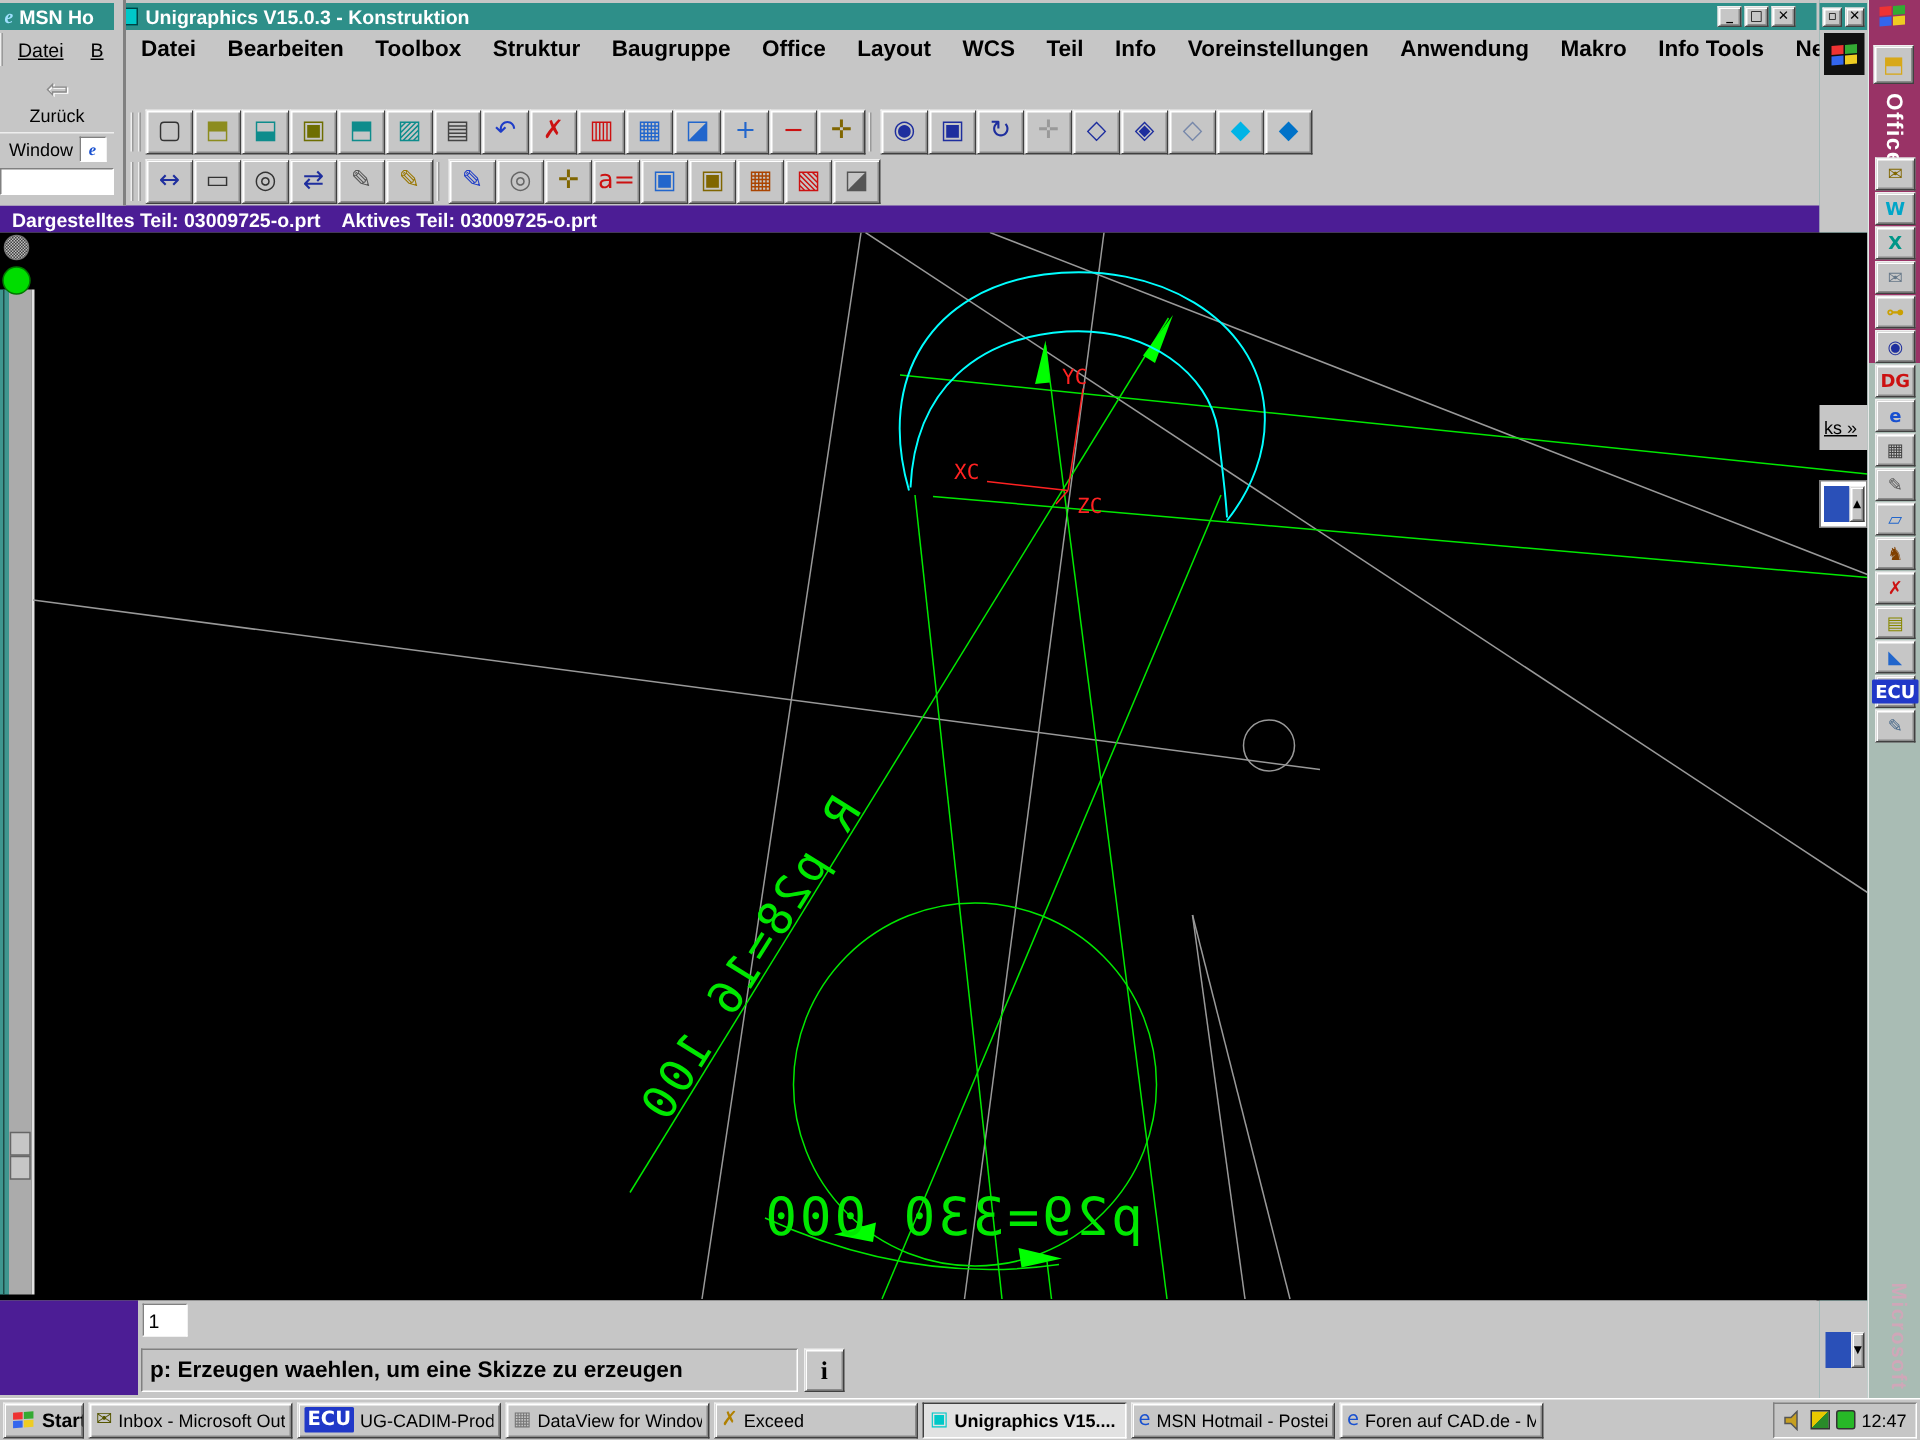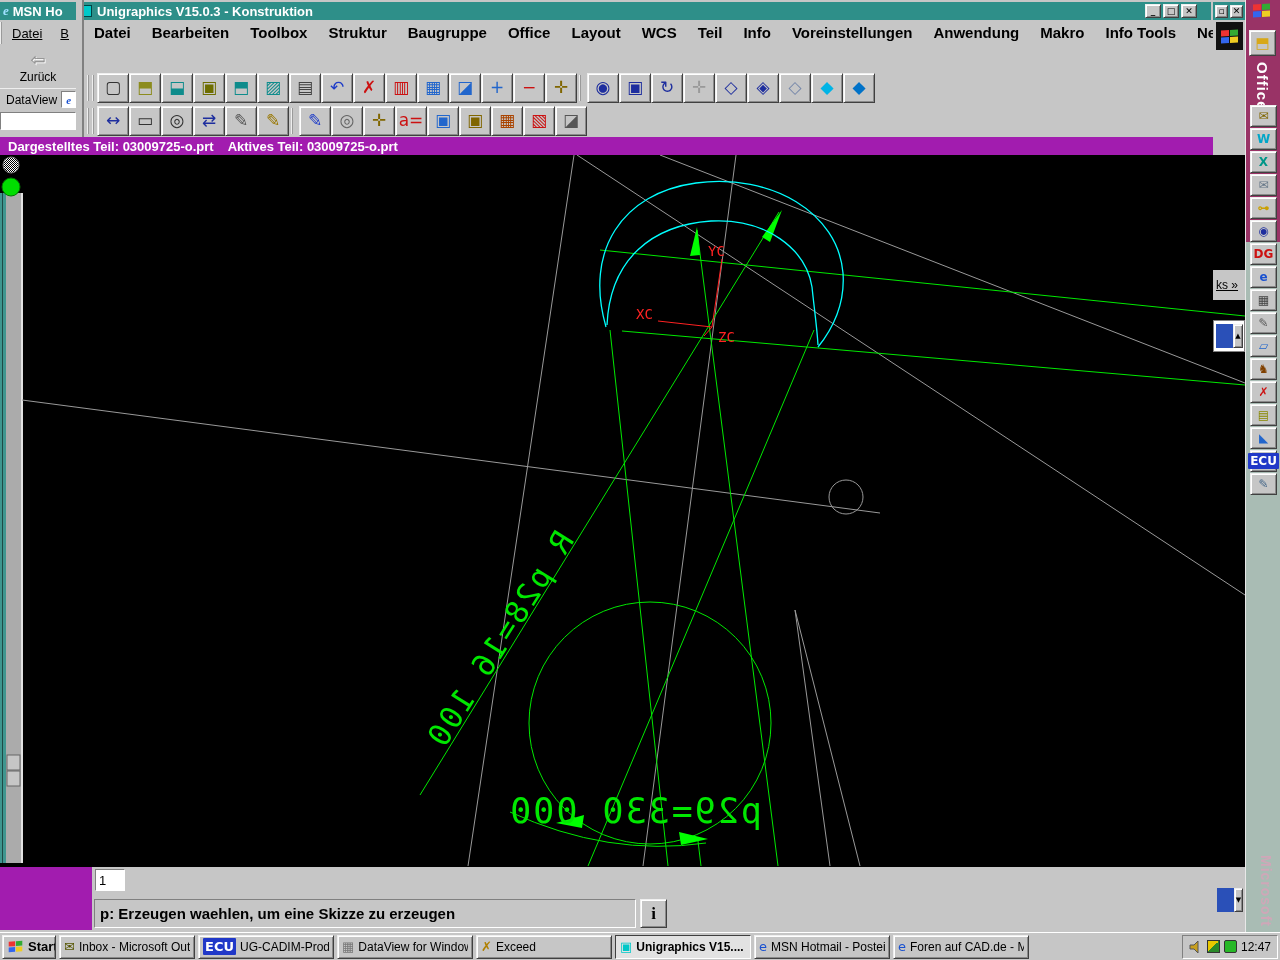--- a/index.html
+++ b/index.html
@@ -7,21 +7,21 @@
   #screen{position:relative;width:1280px;height:960px;background:#3F968F;overflow:hidden;
     font-family:"Liberation Sans",sans-serif;font-size:13px;color:#000;}
   .abs{position:absolute;}
   
   .raised{background:#C6C6C6;border-top:1px solid #EFEFEF;border-left:1px solid #EFEFEF;
     border-right:1px solid #404040;border-bottom:1px solid #404040;
     box-shadow:inset 1px 1px 0 #fff, inset -1px -1px 0 #8a8a8a;}
   .sunken{background:#C6C6C6;border-top:1px solid #808080;border-left:1px solid #808080;
     border-right:1px solid #fff;border-bottom:1px solid #fff;}
   .titlebar{background:#2E8F89;color:#fff;font-weight:bold;display:flex;align-items:center;}
-  .tealbar{background:#a21caf;}
+  .tealbar{background:#4c1d95;}
   
   .menurow{display:flex;align-items:center;gap:21px;font-weight:bold;font-size:15px;padding-left:10px;}
   .menurow span{white-space:nowrap;cursor:default;}
   
   .tbrow{display:flex;align-items:center;}
   .grip{width:7px;height:26px;margin:0 3px;border-left:2px ridge #eee;border-right:2px ridge #eee;}
   .tbsep{width:6px;height:26px;margin:0 2px;border-left:2px ridge #eee;}
   .tbbtn{width:32px;height:30px;display:flex;align-items:center;justify-content:center;
     font-size:17px;line-height:1;}
   .tbbtn .g{font-family:"DejaVu Sans",sans-serif;}
@@ -298,21 +298,21 @@
 
     <div class="abs tealbar" style="left:0;top:867px;width:92px;height:63px;"></div>
 
     <div class="abs" style="left:92px;top:867px;width:1119px;height:30px;background:#C6C6C6;">
       <div class="abs sunken" style="left:3px;top:2px;width:30px;height:22px;background:#fff;display:flex;align-items:center;padding-left:3px;">
         <span>1</span>
       </div>
     </div>
 
     <div class="abs" style="left:92px;top:897px;width:1119px;height:33px;background:#C6C6C6;display:flex;align-items:center;gap:4px;padding:0 2px;">
-      <div class="sunken" style="width:542px;height:29px;display:flex;align-items:center;padding-left:5px;font-weight:bold;font-size:15px;">
+      <div class="sunken" style="width:438px;height:29px;display:flex;align-items:center;padding-left:5px;font-weight:bold;font-size:15px;">
         <span style="white-space:nowrap;">p: Erzeugen waehlen, um eine Skizze zu erzeugen</span>
       </div>
       <button class="raised" style="width:27px;height:29px;font-family:'Liberation Serif',serif;font-weight:bold;font-size:17px;">
         <span>i</span>
       </button>
     </div>
   </div>
 
   <div class="abs" style="left:0;top:0;width:84px;height:137px;background:#C6C6C6;border-right:2px solid #808080;">
     <div class="abs titlebar" style="left:0;top:2px;width:76px;height:18px;padding-left:3px;overflow:hidden;">
@@ -322,21 +322,21 @@
     <div class="abs" style="left:0;top:22px;width:76px;height:22px;display:flex;gap:18px;align-items:center;padding-left:10px;border-left:2px ridge #eee;">
 
     <span style="text-decoration:underline;">Datei</span>
         <span style="text-decoration:underline;">B</span>
       </div>
     <div class="abs" style="left:4px;top:46px;width:68px;height:40px;display:flex;flex-direction:column;align-items:center;justify-content:center;">
       <span style="font-family:'DejaVu Sans',sans-serif;font-size:18px;color:#8a8a8a;text-shadow:1px 1px 0 #fff;">⇦</span>
       <span style="font-size:12px;">Zurück</span>
     </div>
     <div class="abs" style="left:0;top:88px;width:76px;height:22px;display:flex;align-items:center;padding-left:6px;border-top:1px solid #eee;">
-      <span style="font-size:12px;">DataView</span>
+      <span style="font-size:12px;">Window</span>
       <span class="sunken" style="width:18px;height:17px;background:#fff;margin-left:4px;display:flex;align-items:center;justify-content:center;">
         <span class="ie-e" style="font-size:11px;">e</span>
       </span>
     </div>
     <div class="abs sunken" style="left:0;top:112px;width:76px;height:18px;background:#fff;"></div>
   </div>
 
   <div class="abs" style="left:1213px;top:0;width:32px;height:155px;background:#C6C6C6;">
     <div class="abs titlebar" style="left:0;top:2px;width:32px;height:18px;gap:2px;padding-left:2px;">
       <button class="raised wbtn" style="width:13px;height:13px;">▫</button>

